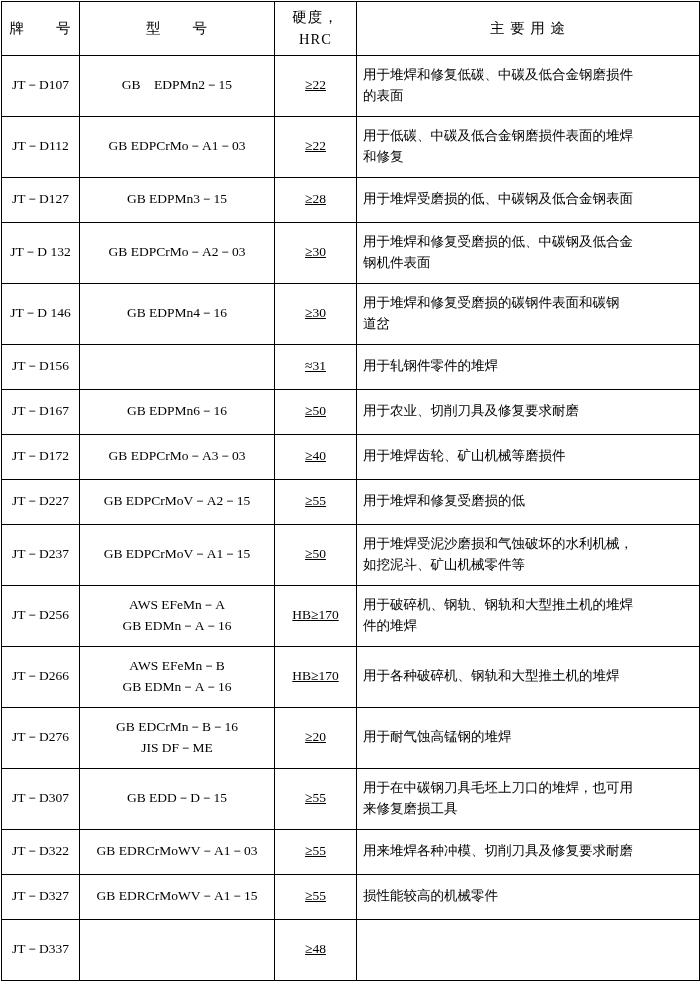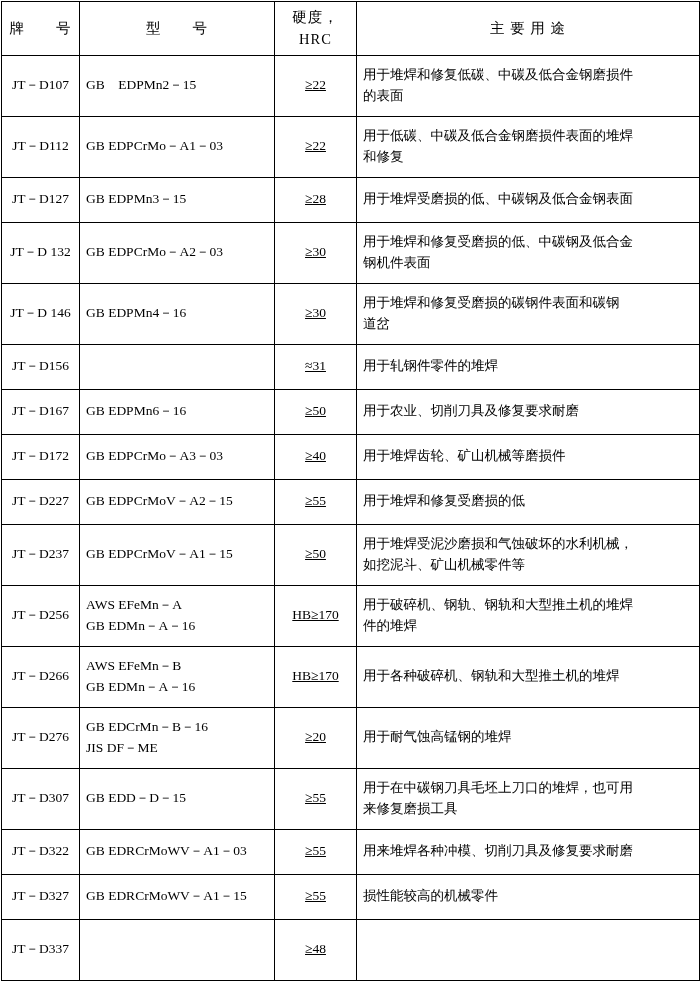--- a/index.html
+++ b/index.html
@@ -43,21 +43,21 @@
     font-weight: normal;
     letter-spacing: 1px;
     font-size: 14.5px;
   }
   td.brand {
     text-align: center;
     padding-left: 9px;
     white-space: nowrap;
   }
   td.model {
-    text-align: left;
+    text-align: center;
     padding-left: 9px;
   }
   td.model .line { display: block; white-space: nowrap; }
   td.hardness {
     text-align: center;
     white-space: nowrap;
     text-decoration: underline;
   }
   td.usage {
     text-align: left;

